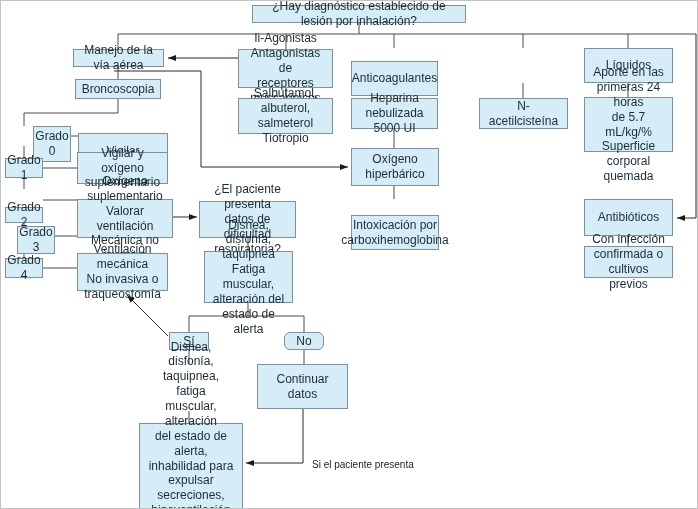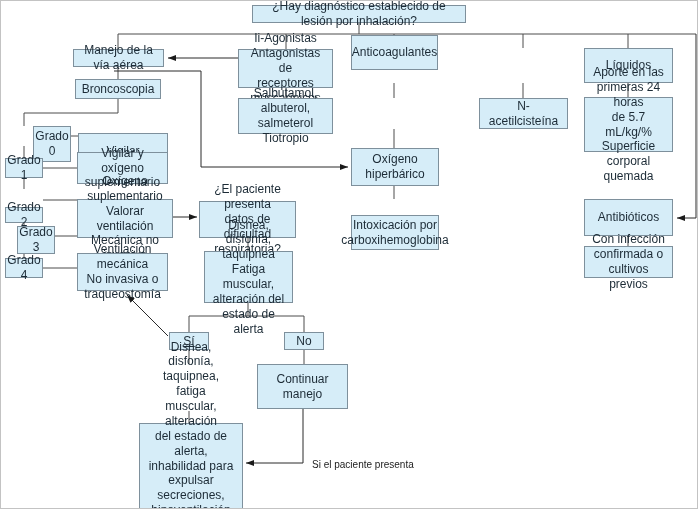--- a/index.html
+++ b/index.html
@@ -119,21 +119,23 @@
 No invasiva o
 traqueostomía</div>
 
   <div class="node" style="left:237px;top:48px;width:95px;height:39px;">Ii-Agonistas
 Antagonistas de
 receptores muscarínicos</div>
   <div class="node" style="left:237px;top:97px;width:95px;height:36px;">Salbutamol, albuterol,
 salmeterol
 Tiotropio</div>
 
-  <div class="node" style="left:350px;top:34px;width:87px;height:35px;">Anticoagulantes</div>
+  <div class="node" style="left:350px;top:60px;width:87px;height:35px;">Anticoagulantes</div>
+  <div class="node" style="left:350px;top:97px;width:87px;height:31px;">Heparina nebulizada
+5000 UI</div>
   <div class="node" style="left:350px;top:147px;width:88px;height:38px;">Oxígeno
 hiperbárico</div>
   <div class="node" style="left:350px;top:198px;width:88px;height:35px;margin-top:16px;">Intoxicación por
 carboxihemoglobina</div>
 
   <div class="node" style="left:478px;top:97px;width:89px;height:31px;">N-acetilcisteína</div>
 
   <div class="node" style="left:583px;top:47px;width:89px;height:35px;">Líquidos</div>
   <div class="node" style="left:583px;top:96px;width:89px;height:55px;">Aporte en las
 primeras 24 horas
@@ -148,23 +150,23 @@
   <div class="node" style="left:198px;top:200px;width:97px;height:37px;">¿El paciente presenta
 datos de dificultad
 respiratoria?</div>
   <div class="node" style="left:203px;top:250px;width:89px;height:52px;">Disnea, disfonía,
 taquipnea
 Fatiga muscular,
 alteración del
 estado de alerta</div>
 
   <div class="node" style="left:168px;top:331px;width:40px;height:18px;text-decoration:underline;">Sí</div>
-  <div class="node" style="left:283px;top:331px;width:40px;height:18px;">No</div>
+  <div class="node" style="left:283px;top:331px;width:40px;height:18px;border-radius:6px;">No</div>
 
-  <div class="node" style="left:256px;top:363px;width:91px;height:45px;">Continuar manejo</div>
+  <div class="node" style="left:256px;top:363px;width:91px;height:45px;">Continuar datos</div>
 
   <div class="node" style="left:138px;top:422px;width:104px;height:86px;">Disnea, disfonía,
 taquipnea, fatiga
 muscular, alteración
 del estado de alerta,
 inhabilidad para
 expulsar secreciones,
 hipoventilación (PCO₂
 &gt; 50 mmHg y PH &lt;
 7.2) PAO₂/FiO₂ &lt; 200</div>

